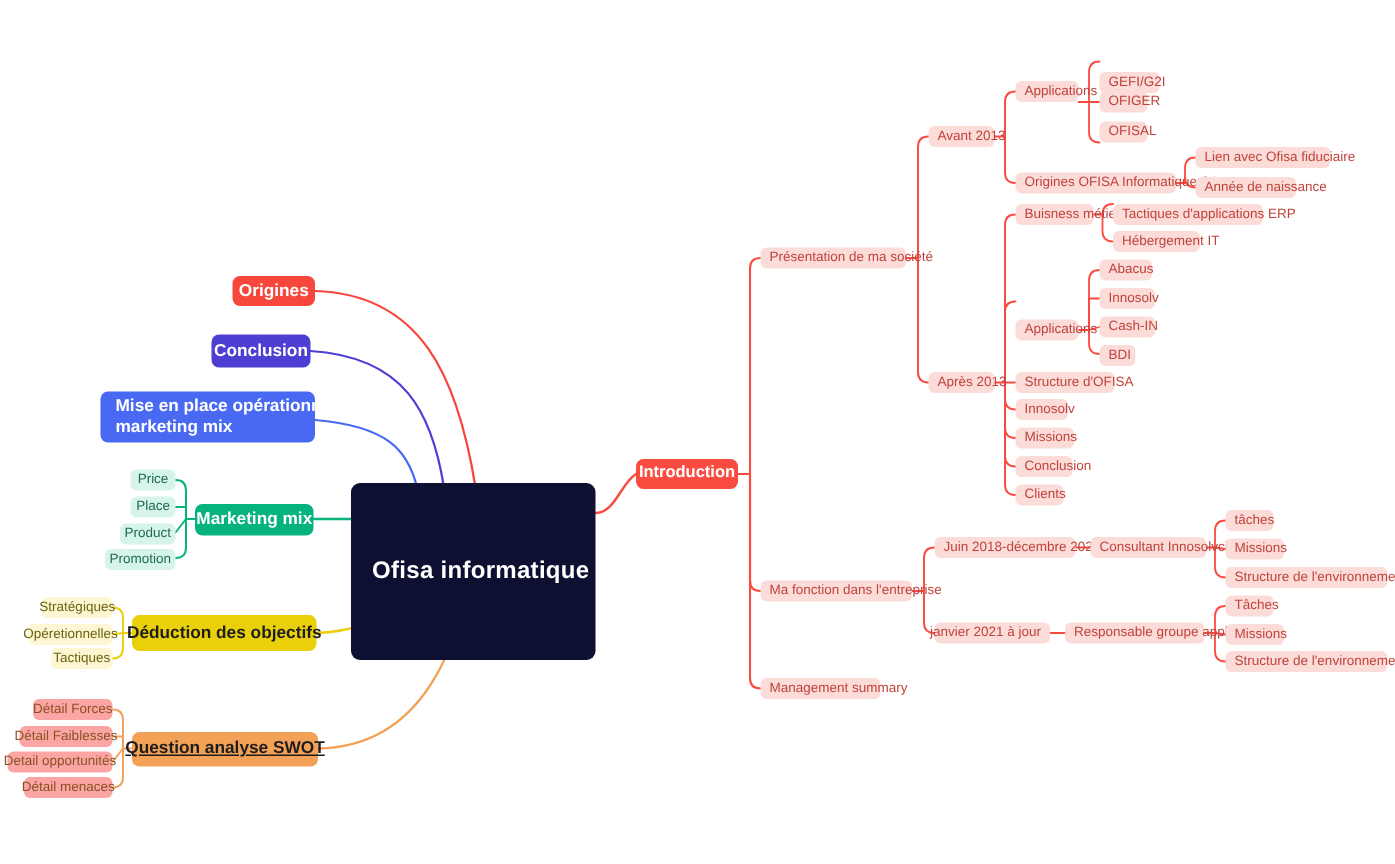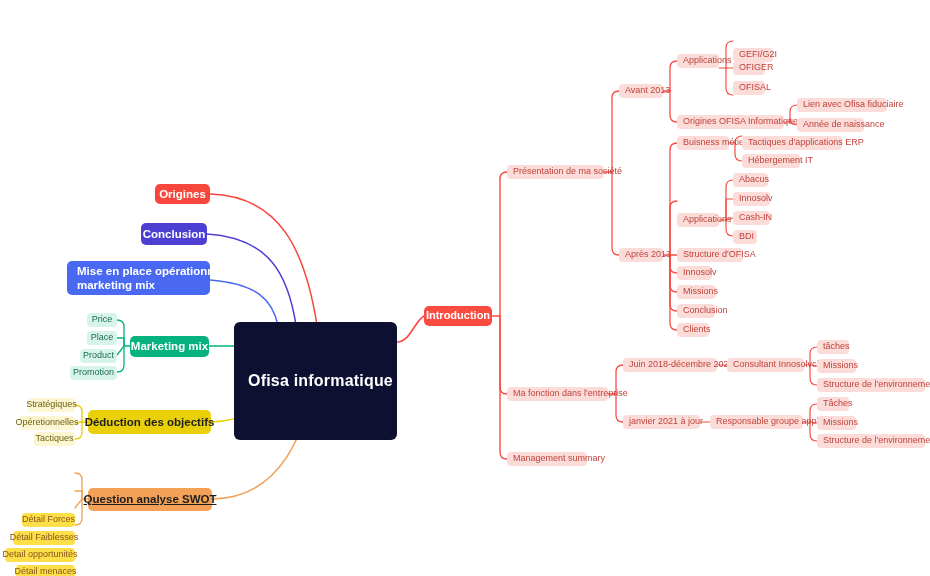--- a/index.html
+++ b/index.html
@@ -69,21 +69,21 @@
   
   .chip {
     font-size: 9px;
     padding: 3px 6px;
     border-radius: 4px;
     justify-content: center;
     text-align: center;
   }
   .chip-green  { background:#d6f5e8; color:#1d6a52; }
   .chip-yellow { background:#fcf6d2; color:#6d6210; }
-  .chip-orange { background:#fde047; color:#8a5220;margin-top:47px; }
+  .chip-orange { background:#fca5a5; color:#8a5220; }
 
   
   .r-main {
     background:#fa4b41;
     color:#ffffff;
     font-size:11px;
     font-weight:bold;
     padding:6px 2px;
     justify-content:center;
   }
@@ -340,21 +340,21 @@
   </div>
   <div class="node r-chip" style="left:817px; top:340px; width:32px; height:14px;">
     <span>tâches</span>
   </div>
   <div class="node r-chip" style="left:817px; top:359px; width:39px; height:14px;">
     <span>Missions</span>
   </div>
   <div class="node r-chip" style="left:817px; top:378px; width:108px; height:14px;">
     <span>Structure de l'environnement</span>
   </div>
-  <div class="node r-chip" style="left:623px; top:415px; width:77px; height:14px;">
+  <div class="node r-chip" style="left:623px; top:415px; width:77px; height:14px;justify-content:flex-end;">
     <span>janvier 2021 à jour</span>
   </div>
   <div class="node r-chip" style="left:710px; top:415px; width:93px; height:14px;">
     <span>Responsable groupe applicatif</span>
   </div>
   <div class="node r-chip" style="left:817px; top:397px; width:32px; height:14px;">
     <span>Tâches</span>
   </div>
   <div class="node r-chip" style="left:817px; top:416px; width:39px; height:14px;">
     <span>Missions</span>

